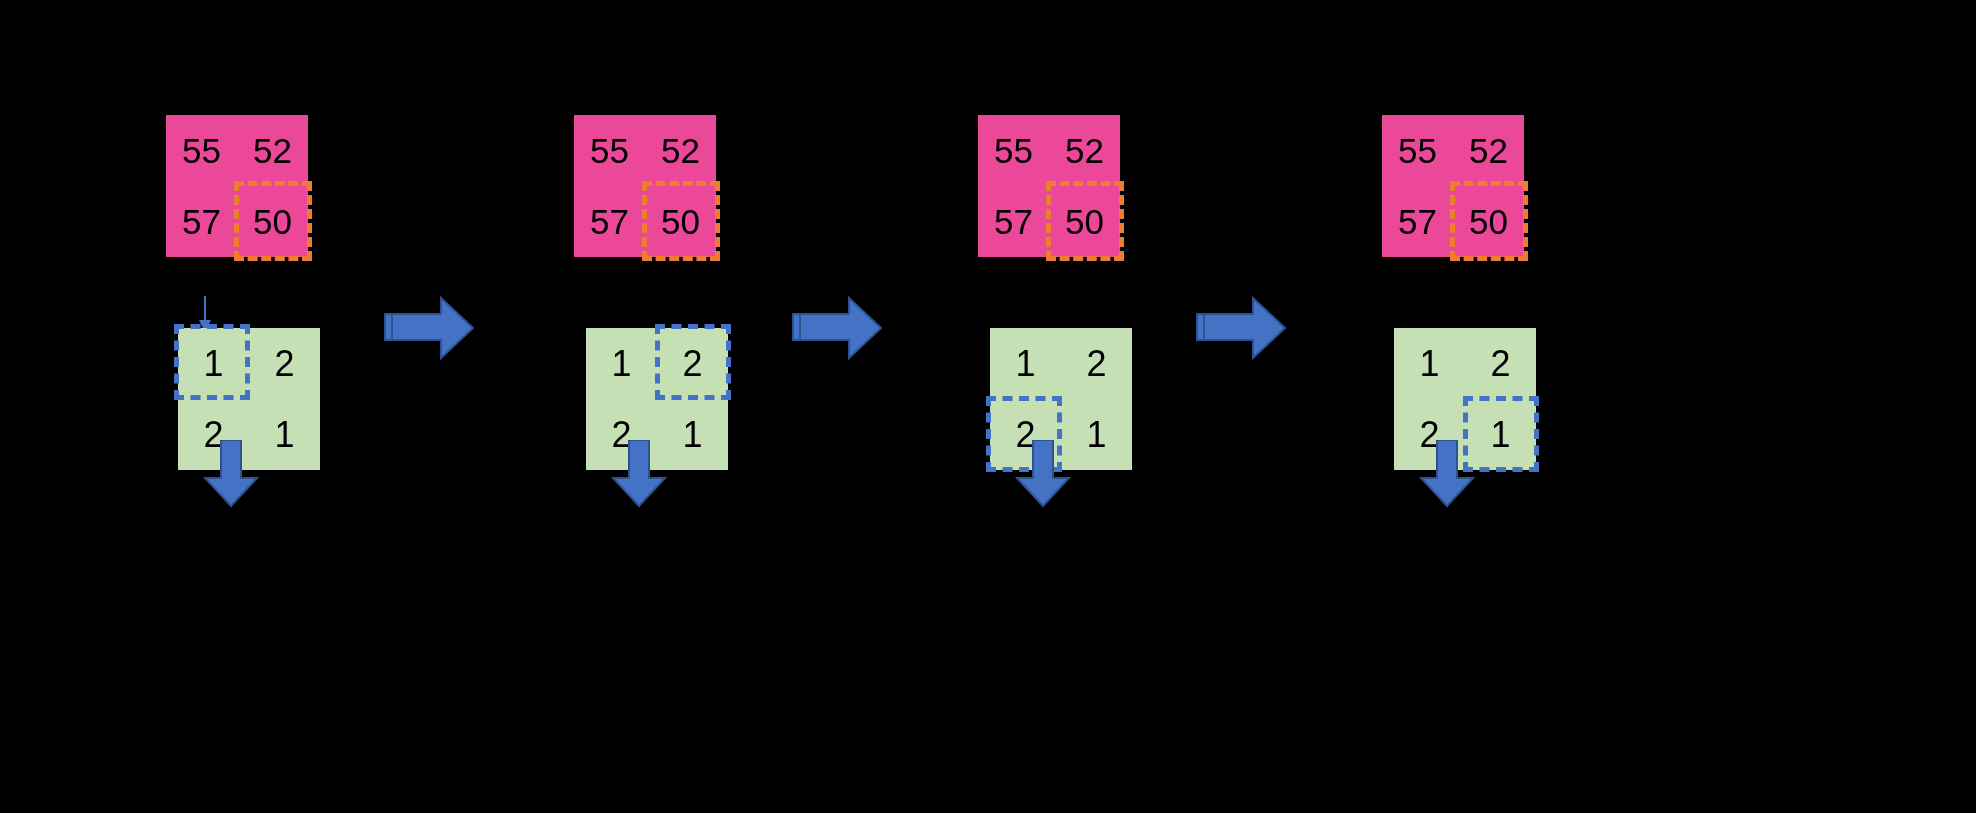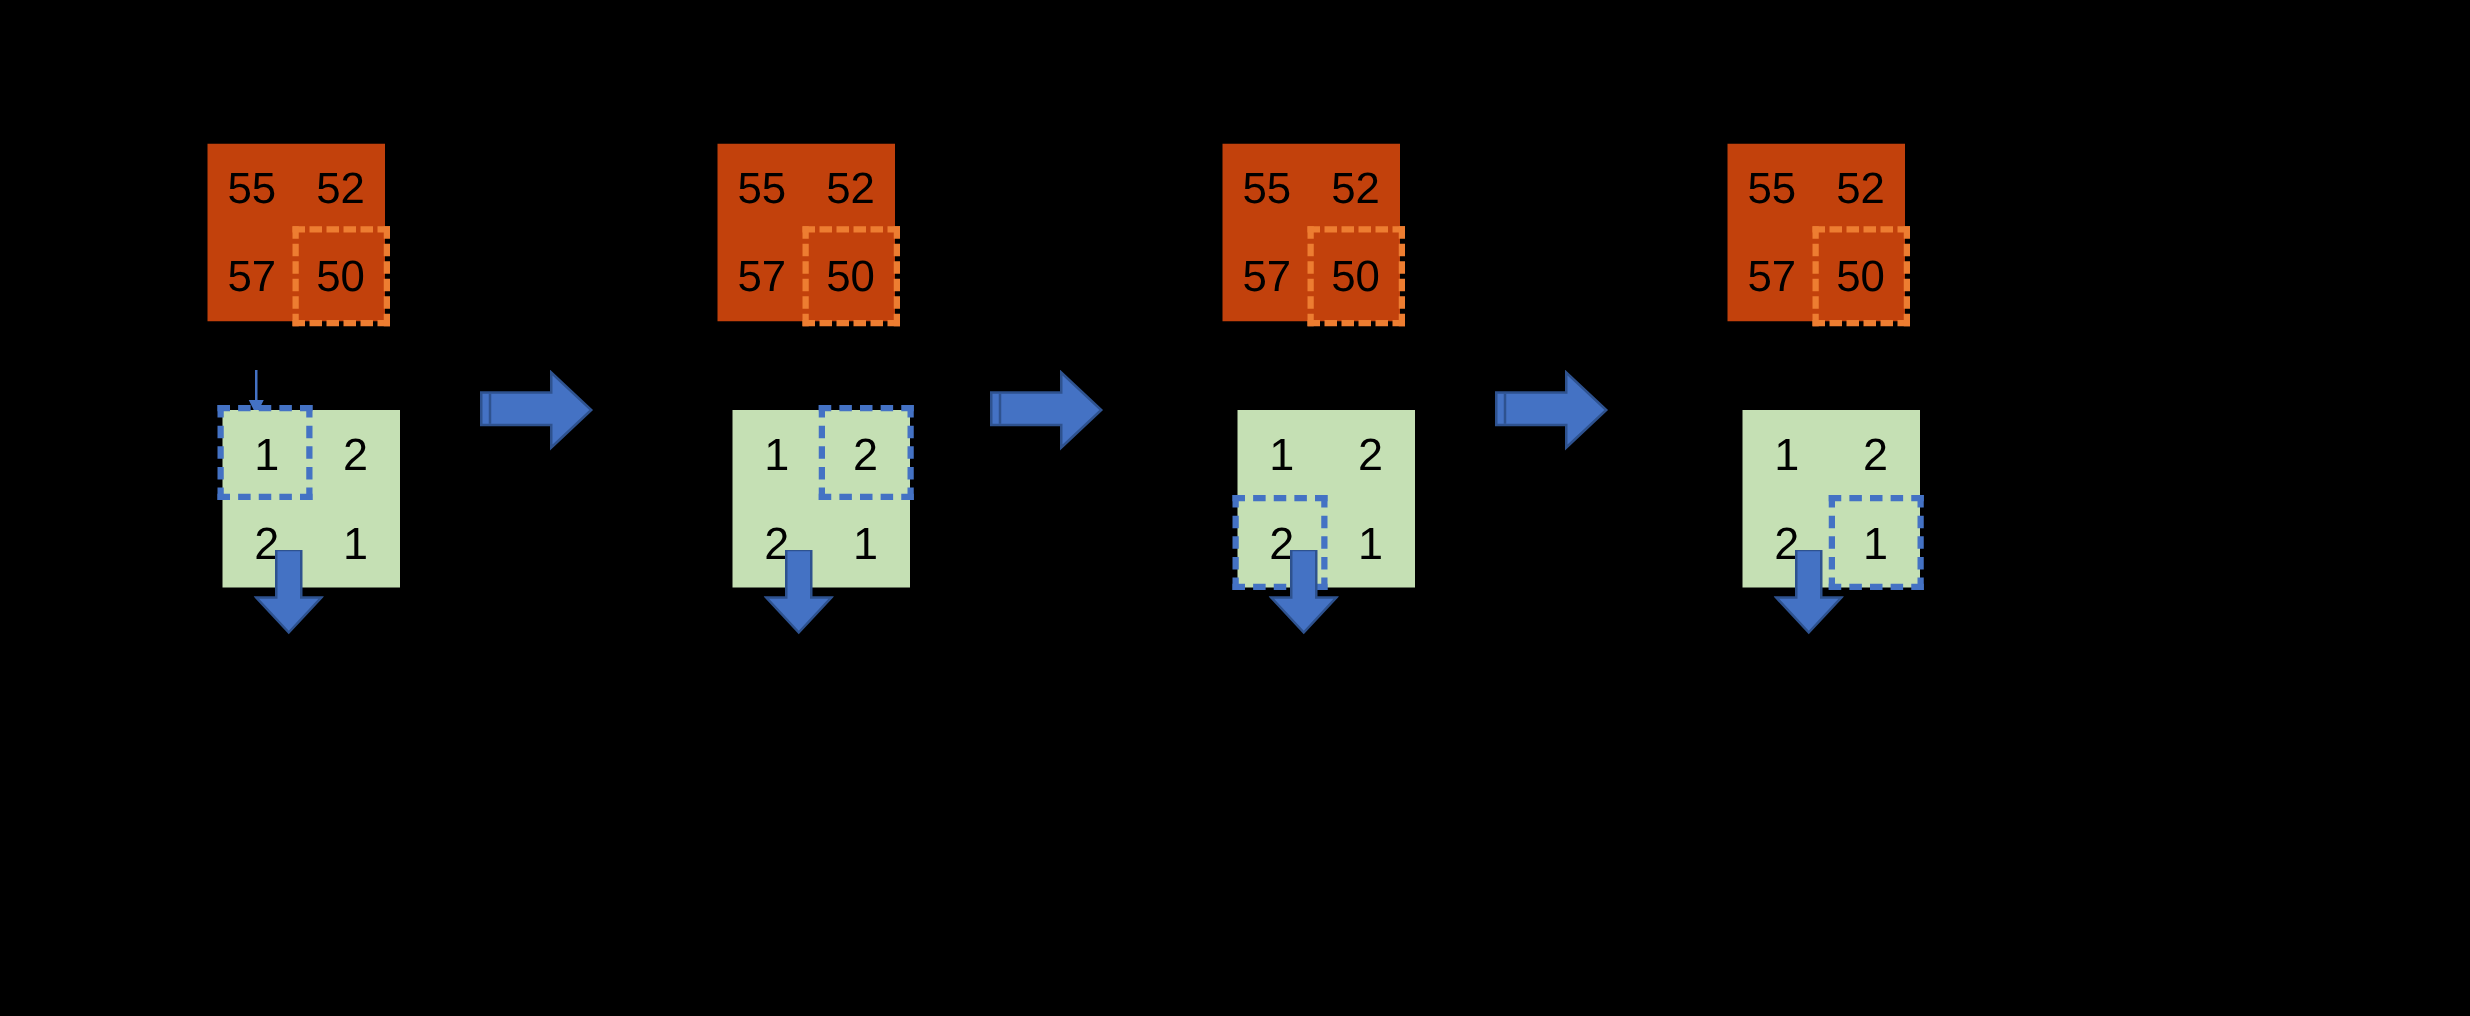--- a/index.html
+++ b/index.html
@@ -33,21 +33,21 @@
   
   .matrix {
     position: absolute;
     width: 142px;
     height: 142px;
     display: grid;
     grid-template-columns: 1fr 1fr;
     grid-template-rows: 1fr 1fr;
   }
   .matrix.input {
-    background: #c2410c;
+    background: #ec4899;
     top: 115px;
   }
   .matrix.kernel {
     background: #c5e0b4;
     top: 328px;
   }
   .cell {
     display: flex;
     align-items: center;
     justify-content: center;

